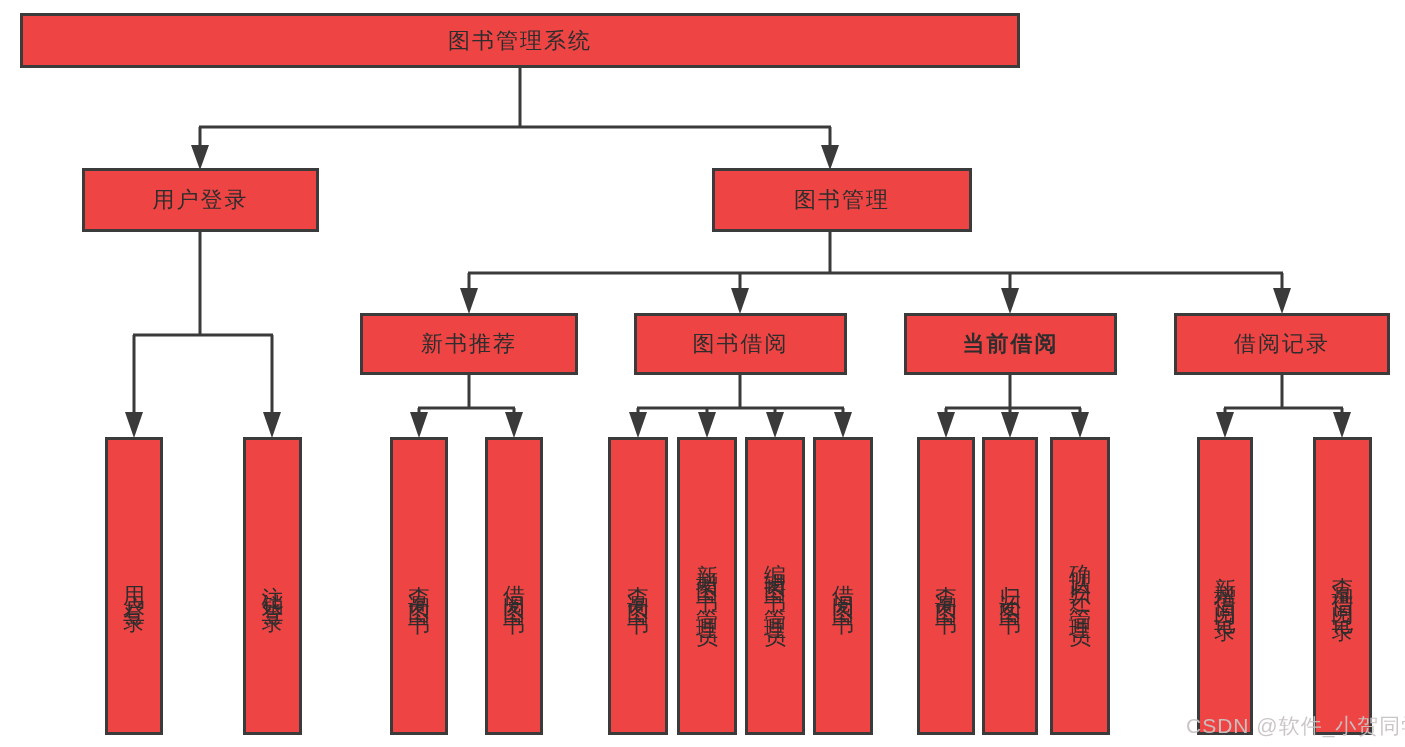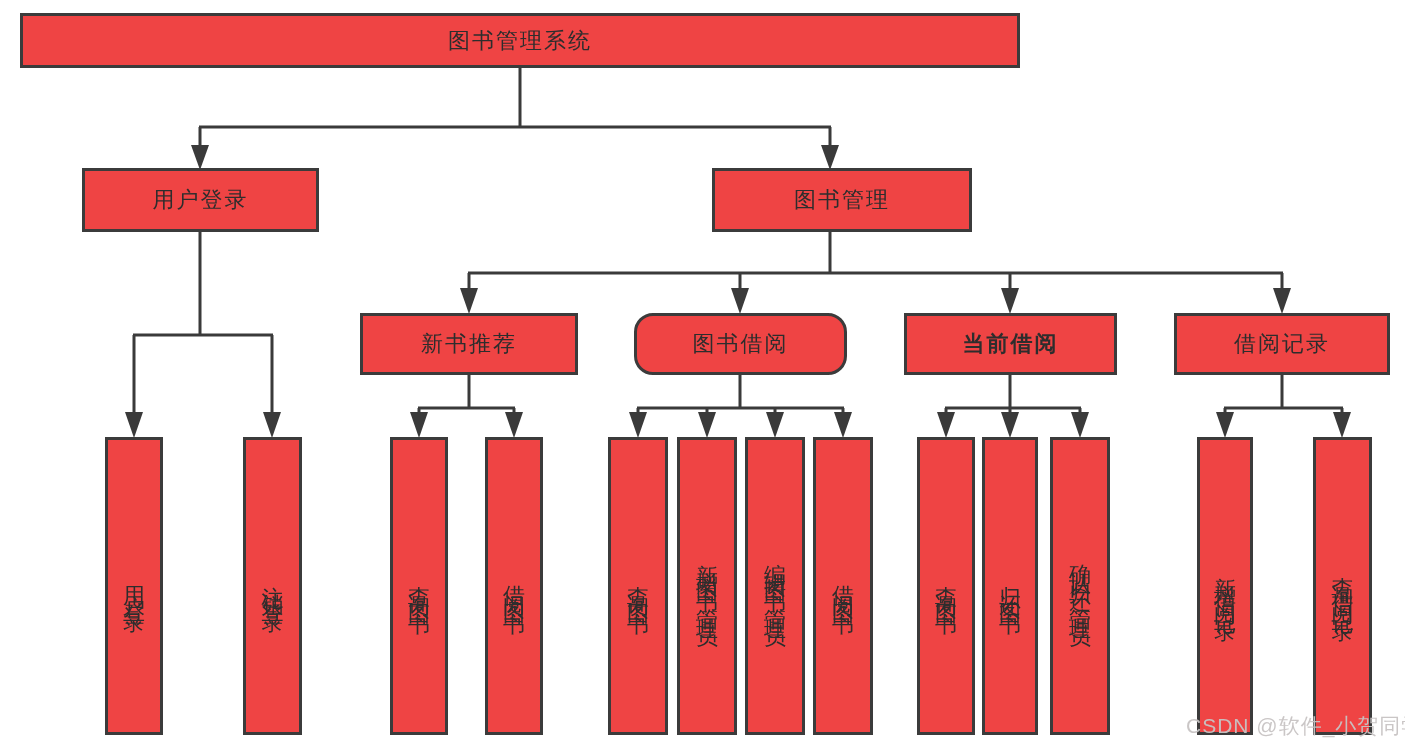--- a/index.html
+++ b/index.html
@@ -85,21 +85,21 @@
   <div class="node hbox" style="left:82px;top:168px;width:237px;height:64px;">
     <span>用户登录</span>
   </div>
   <div class="node hbox" style="left:712px;top:168px;width:260px;height:64px;font-family:Liberation Serif, serif;">
     <span>图书管理</span>
   </div>
 
   <div class="node hbox" style="left:360px;top:313px;width:218px;height:62px;">
     <span>新书推荐</span>
   </div>
-  <div class="node hbox" style="left:634px;top:313px;width:213px;height:62px;border-radius:19px;">
+  <div class="node hbox" style="left:634px;top:313px;width:213px;height:62px;">
     <span>图书借阅</span>
   </div>
   <div class="node hbox" style="left:904px;top:313px;width:213px;height:62px;font-weight:bold;">
     <span>当前借阅</span>
   </div>
   <div class="node hbox" style="left:1174px;top:313px;width:216px;height:62px;">
     <span>借阅记录</span>
   </div>
 
   <div class="node vbox" style="left:105px;width:58px;">

